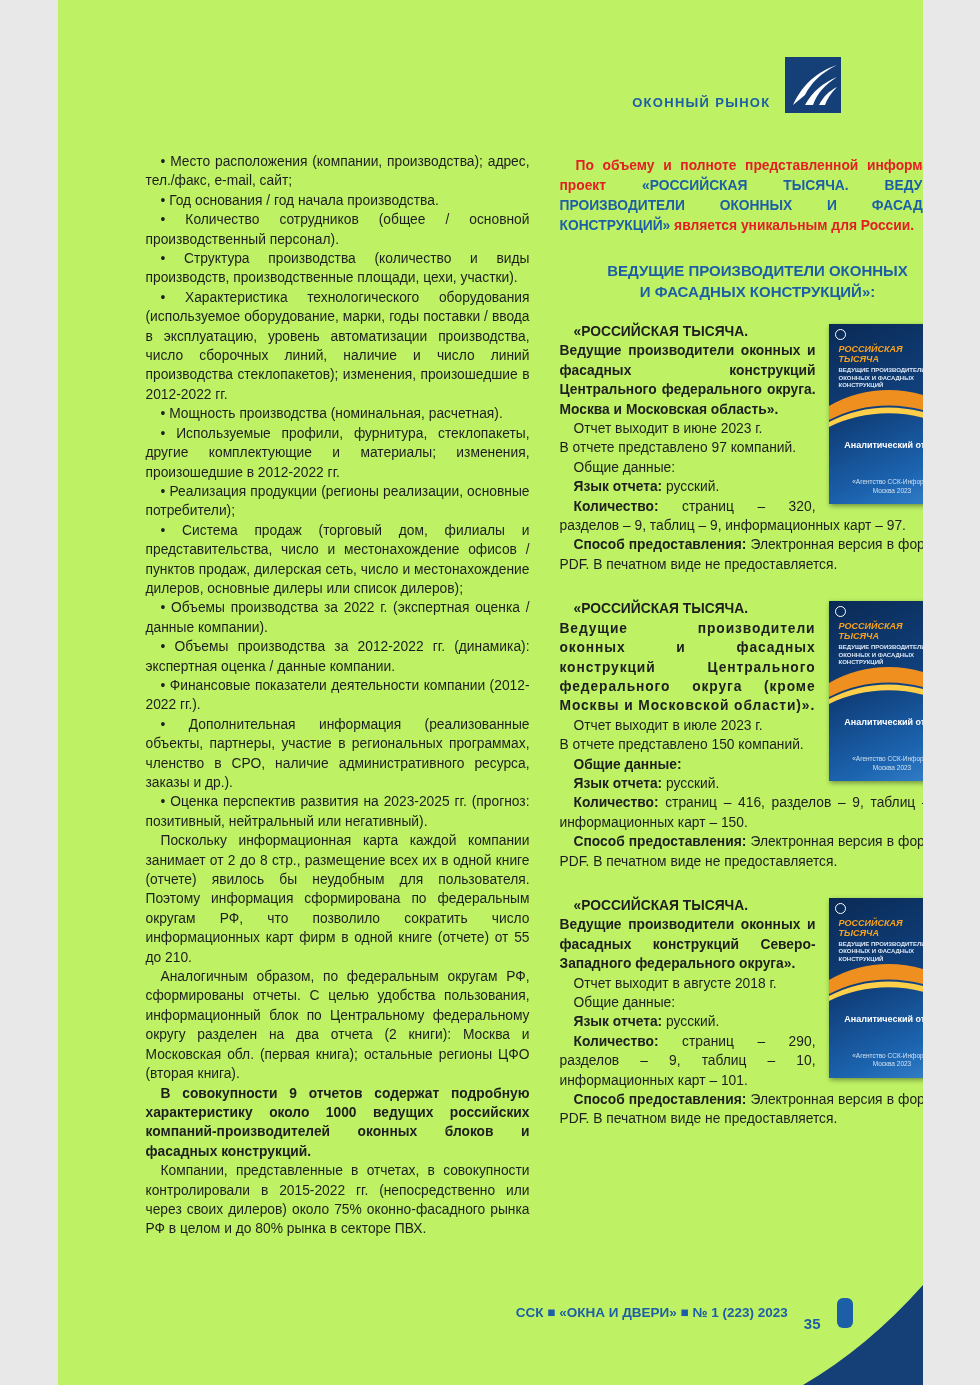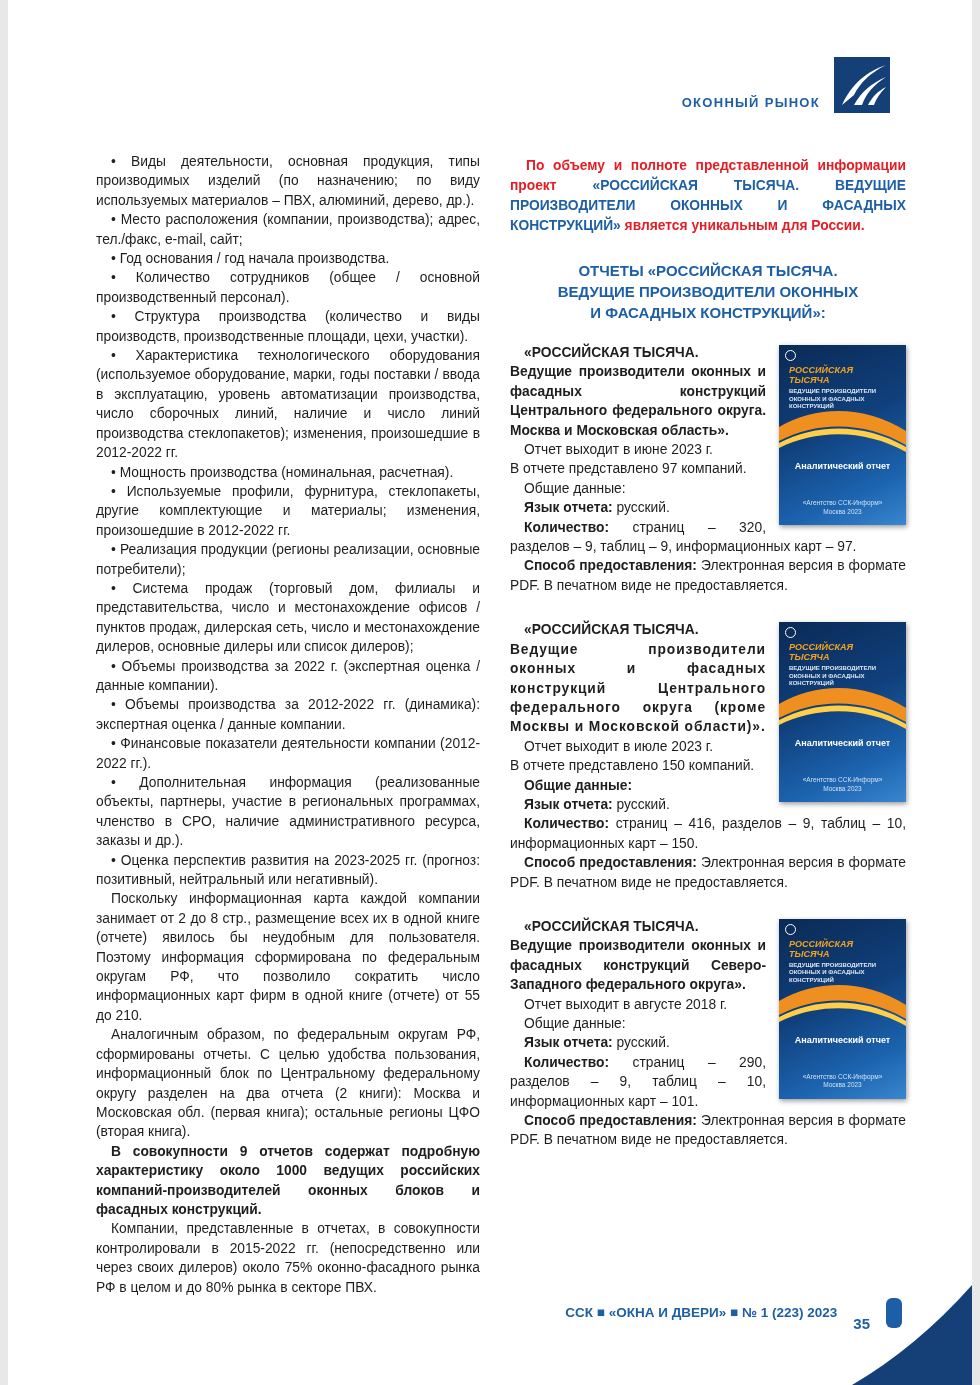--- a/index.html
+++ b/index.html
@@ -1,18 +1,18 @@
 <!DOCTYPE html>
 <html><head>
 <meta charset="utf-8">
 <style>
   html,body { margin:0; padding:0; background:#e8e8e8; }
   .page {
-    position:relative; width:964px; height:1385px; margin:0 auto;
-    background:#ffffff; overflow:hidden;
+    position:relative; width:865px; height:1385px; margin:0 auto;
+    background:#bef264; overflow:hidden;
     font-family:"Liberation Sans","DejaVu Sans",sans-serif; color:#1e1e1e;
   }
 
   
   .header-title {
     position:absolute; top:95px; right:152px;
     font-size:13px; font-weight:700; letter-spacing:1.3px; color:#1d5fa7;
   }
   .logo { position:absolute; top:57px; right:82px; width:56px; height:56px; }
 
@@ -82,21 +82,20 @@
   <svg class="logo" viewBox="0 0 56 56" aria-hidden="true">
     <rect width="56" height="56" fill="#153f77"></rect>
     <path d="M8 48 C18 26 34 14 52 8 C36 16 26 26 20 38 Z" fill="#ffffff"></path>
     <path d="M20 48 C28 34 38 26 52 20 C40 28 32 36 28 48 Z" fill="#ffffff"></path>
     <path d="M34 48 C38 40 44 34 52 30 C46 36 42 42 40 48 Z" fill="#ffffff"></path>
   </svg>
 
   <div class="columns">
 
     <div class="col-left">
-      <p class="bullet">Виды деятельности, основная продукция, типы производимых изделий (по назначению; по виду используемых материалов – ПВХ, алюминий, дерево, др.).</p>
       <p class="bullet">Место расположения (компании, производства); адрес, тел./факс, e-mail, сайт;</p>
       <p class="bullet">Год основания / год начала производства.</p>
       <p class="bullet">Количество сотрудников (общее / основной производственный персонал).</p>
       <p class="bullet">Структура производства (количество и виды производств, производственные площади, цехи, участки).</p>
       <p class="bullet">Характеристика технологического оборудования (используемое оборудование, марки, годы поставки / ввода в эксплуатацию, уровень автоматизации производства, число сборочных линий, наличие и число линий производства стеклопакетов); изменения, произошедшие в 2012-2022 гг.</p>
       <p class="bullet">Мощность производства (номинальная, расчетная).</p>
       <p class="bullet">Используемые профили, фурнитура, стеклопакеты, другие комплектующие и материалы; изменения, произошедшие в 2012-2022 гг.</p>
       <p class="bullet">Реализация продукции (регионы реализации, основные потребители);</p>
       <p class="bullet">Система продаж (торговый дом, филиалы и представительства, число и местонахождение офисов / пунктов продаж, дилерская сеть, число и местонахождение дилеров, основные дилеры или список дилеров);</p>
       <p class="bullet">Объемы производства за 2022 г. (экспертная оценка / данные компании).</p>
@@ -108,21 +107,20 @@
       <p class="para">Аналогичным образом, по федеральным округам РФ, сформированы отчеты. С целью удобства пользования, информационный блок по Центральному федеральному округу разделен на два отчета (2 книги): Москва и Московская обл. (первая книга); остальные регионы ЦФО (вторая книга).</p>
       <p class="para-bold">В совокупности 9 отчетов содержат подробную характеристику около 1000 ведущих российских компаний-производителей оконных блоков и фасадных конструкций.</p>
       <p class="para">Компании, представленные в отчетах, в совокупности контролировали в 2015-2022 гг. (непосредственно или через своих дилеров) около 75% оконно-фасадного рынка РФ в целом и до 80% рынка в секторе ПВХ.</p>
     </div>
 
     <div class="col-right">
 
       <p class="intro"><span class="seg-red">По объему и полноте представленной информации проект </span><span class="seg-blue">«РОССИЙСКАЯ ТЫСЯЧА. ВЕДУЩИЕ ПРОИЗВОДИТЕЛИ ОКОННЫХ И ФАСАДНЫХ КОНСТРУКЦИЙ»</span><span class="seg-red"> является уникальным для России.</span></p>
 
       <div class="section-heading">
-        <div>ОТЧЕТЫ «РОССИЙСКАЯ ТЫСЯЧА.</div>
         <div>ВЕДУЩИЕ ПРОИЗВОДИТЕЛИ ОКОННЫХ</div>
         <div>И ФАСАДНЫХ КОНСТРУКЦИЙ»:</div>
       </div>
 
       <section class="report">
         <div class="cover">
           <span class="cover-dot"></span>
           <div class="cover-brand">РОССИЙСКАЯ ТЫСЯЧА</div>
           <div class="cover-sub">ведущие производители оконных и фасадных конструкций</div>
           <svg class="cover-swoosh" viewBox="0 0 127 180" preserveAspectRatio="none" aria-hidden="true">

